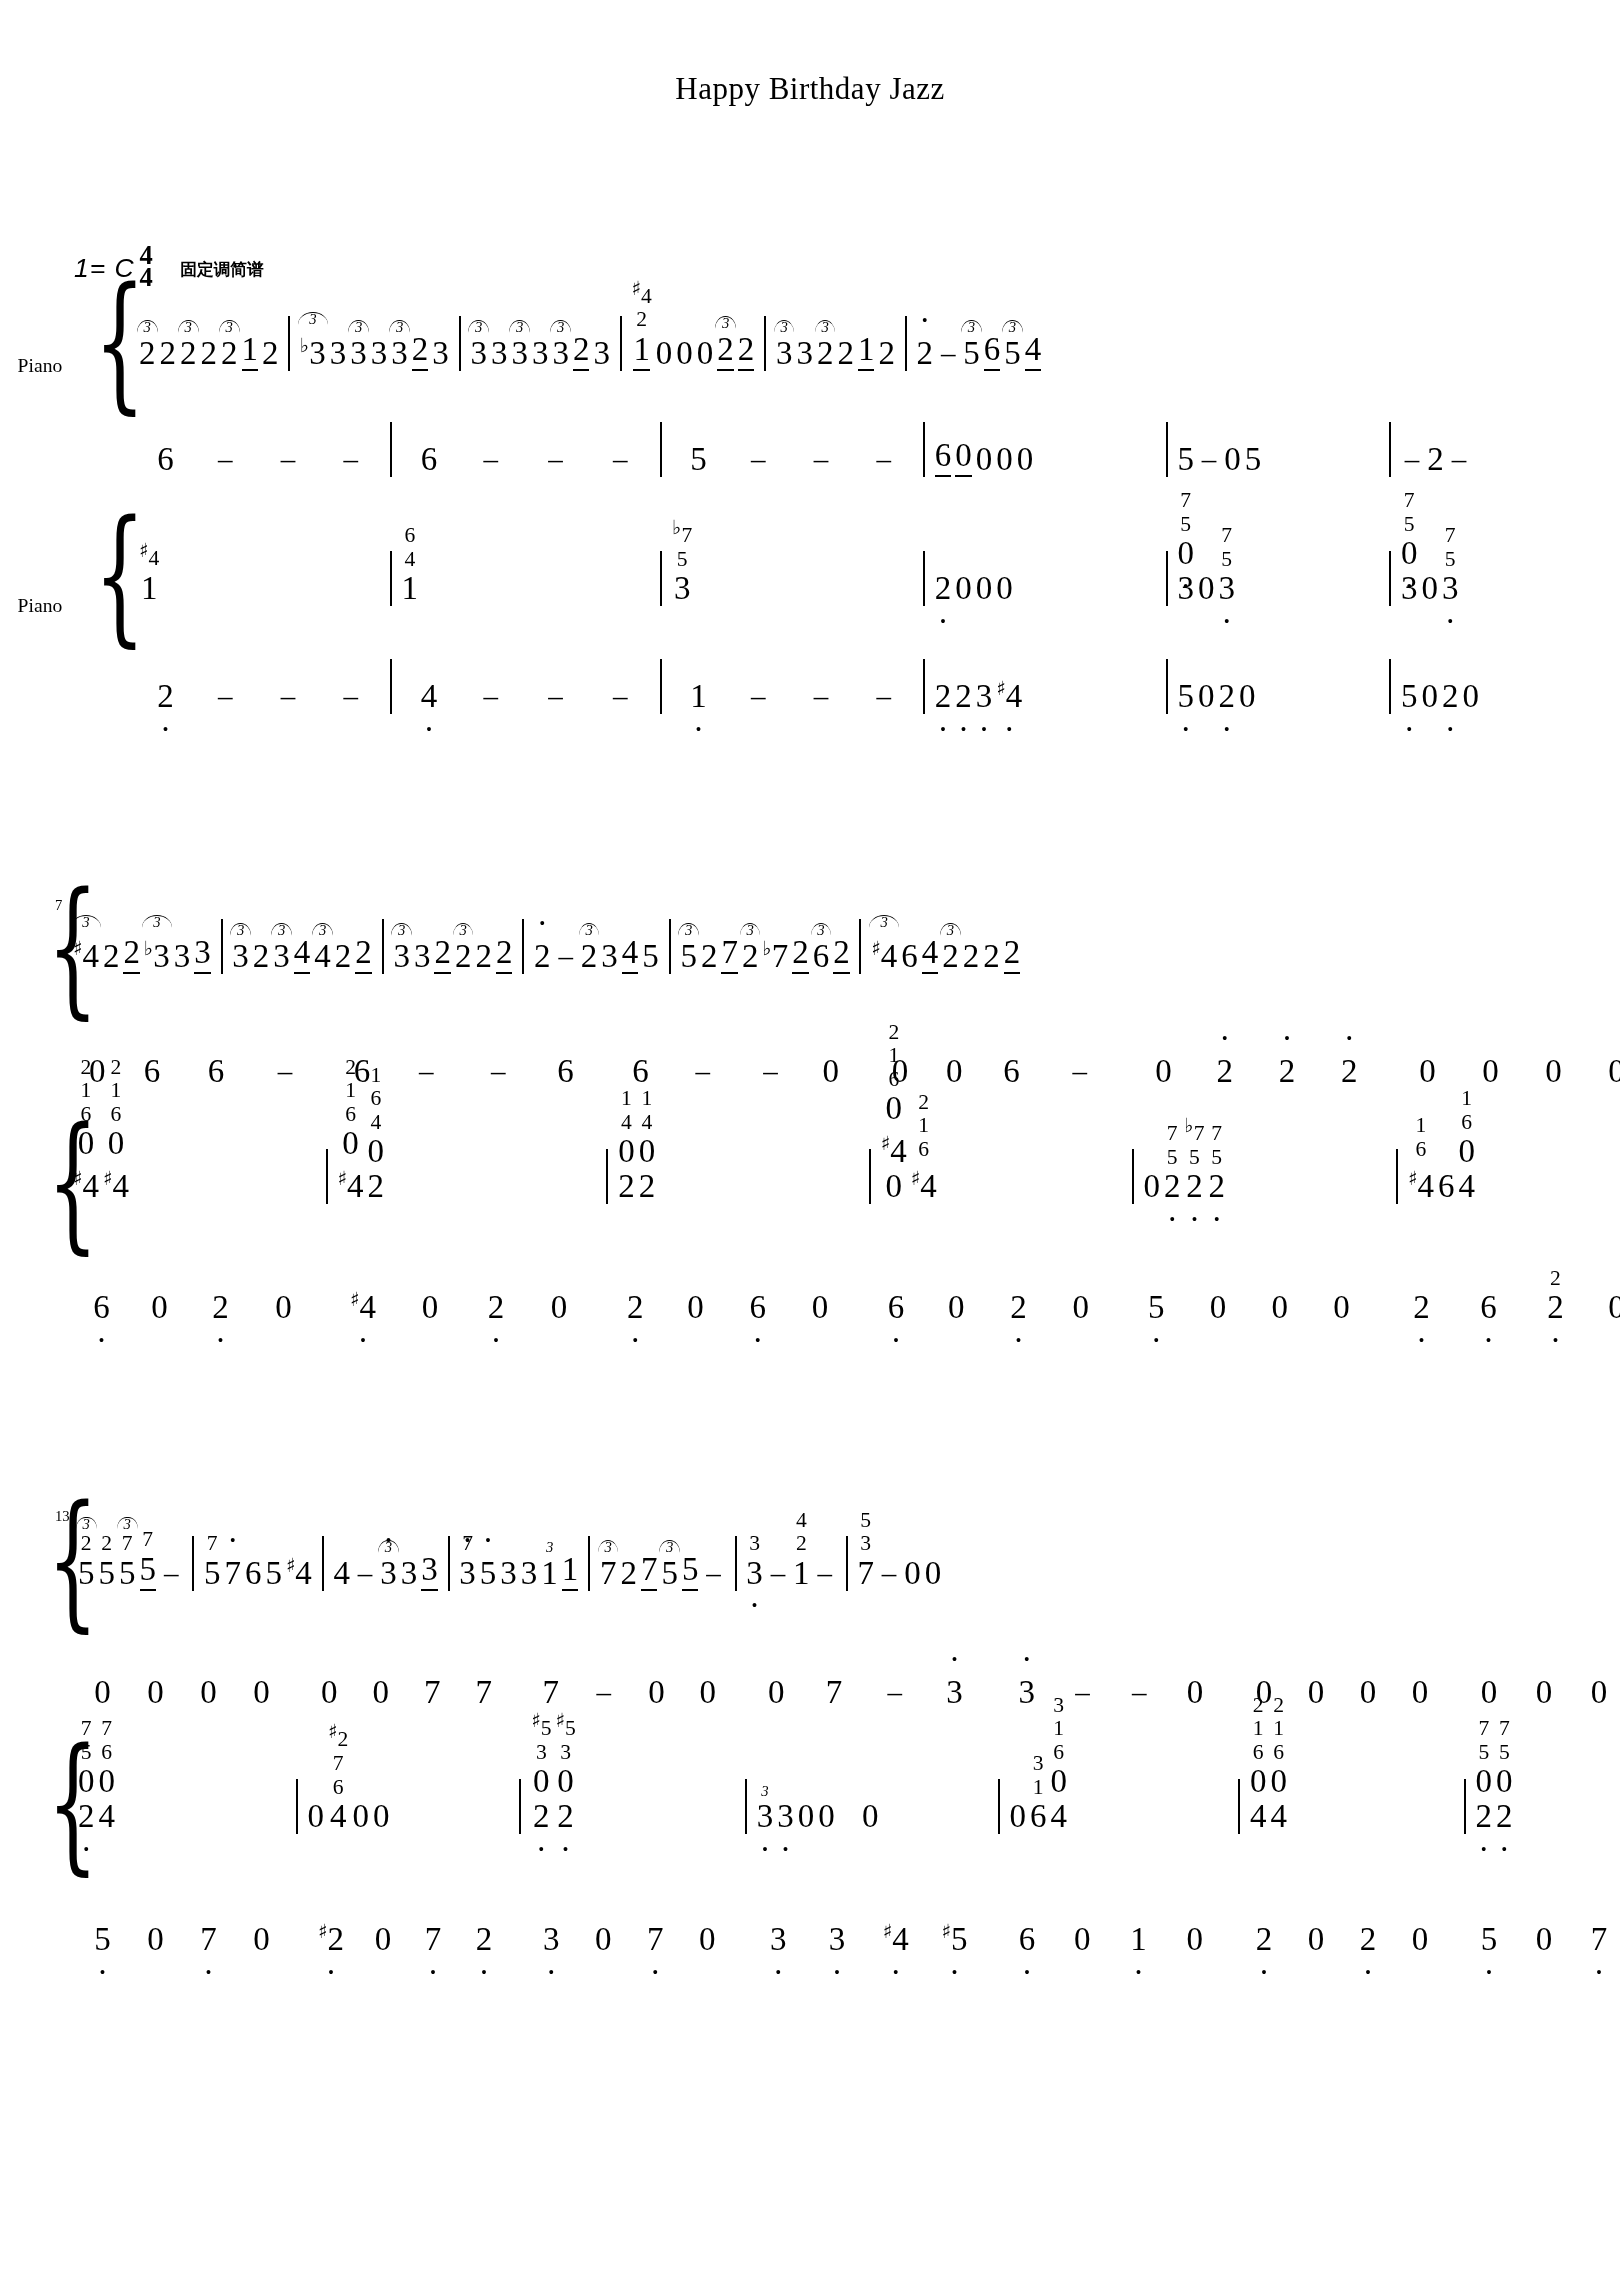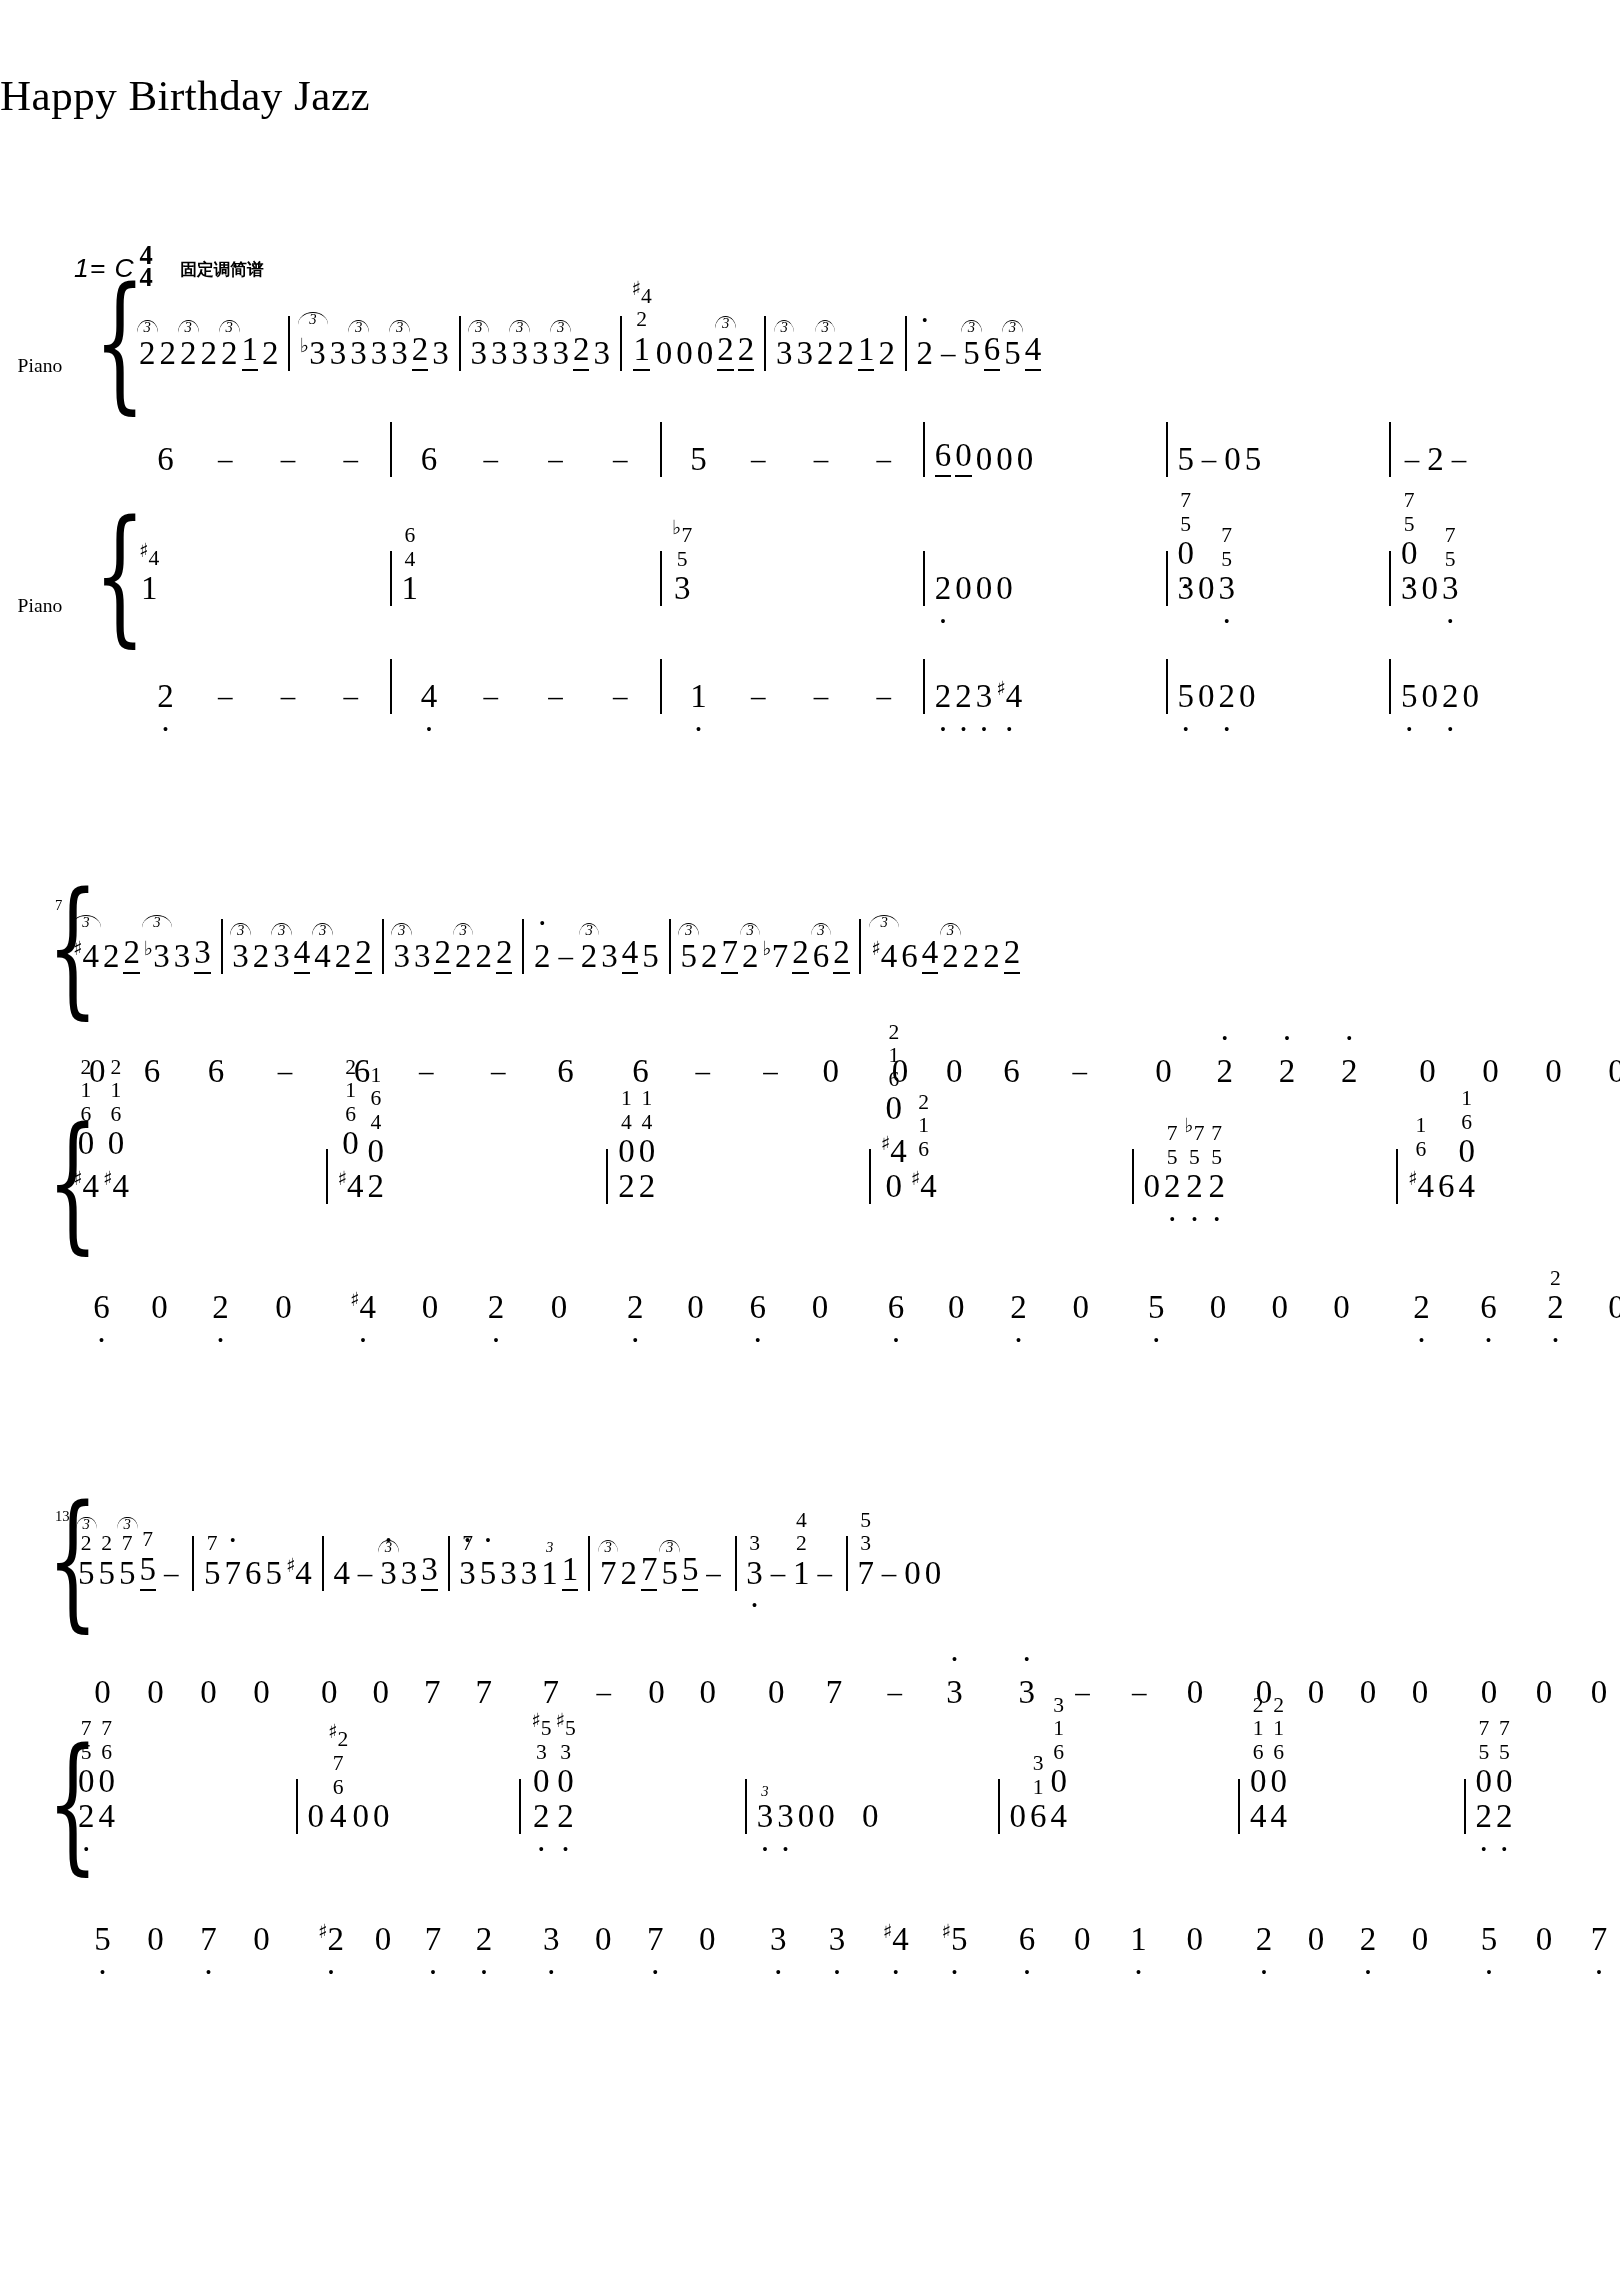--- a/index.html
+++ b/index.html
@@ -15,23 +15,23 @@
     position: relative;
     overflow: hidden;
   }
   .page {
     position: relative;
     width: 1620px;
     height: 2290px;
     box-sizing: border-box;
   }
   .title {
-    text-align: left;
+    text-align: center;
     font-family: "Liberation Serif", serif;
-    font-size: 43px;
+    font-size: 31px;
     font-weight: 400;
     letter-spacing: 0.5px;
     margin-top: 71px;
   }
   .keyhead {
     position: absolute;
     left: 74px;
     top: 174px;
     display: flex;
     align-items: flex-start;

